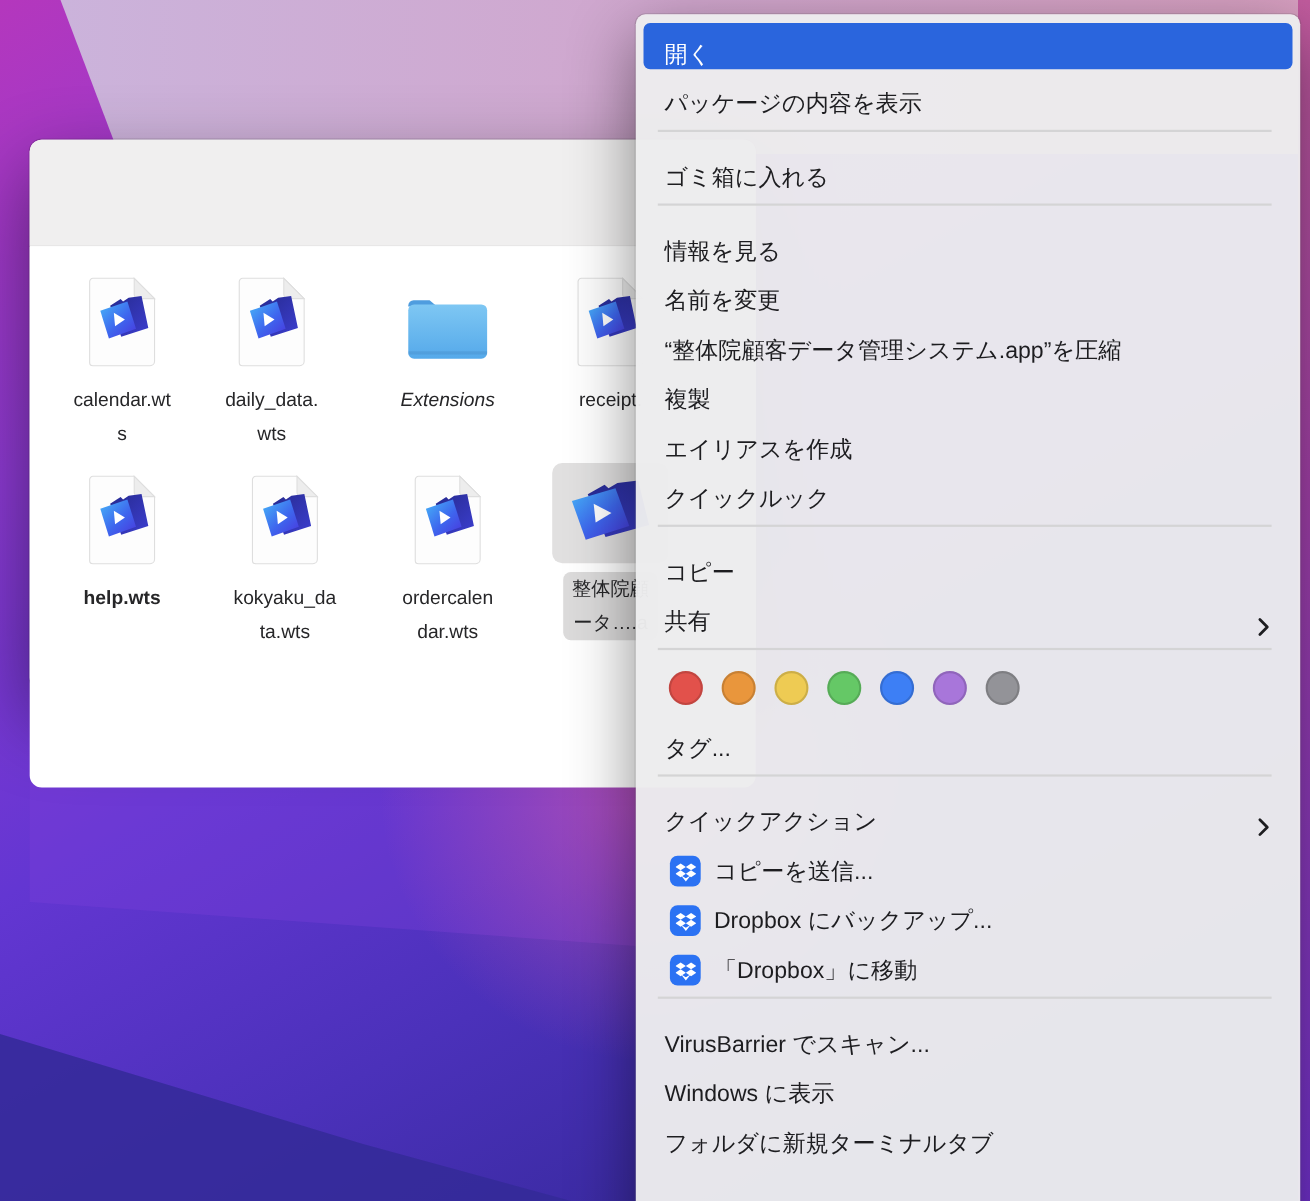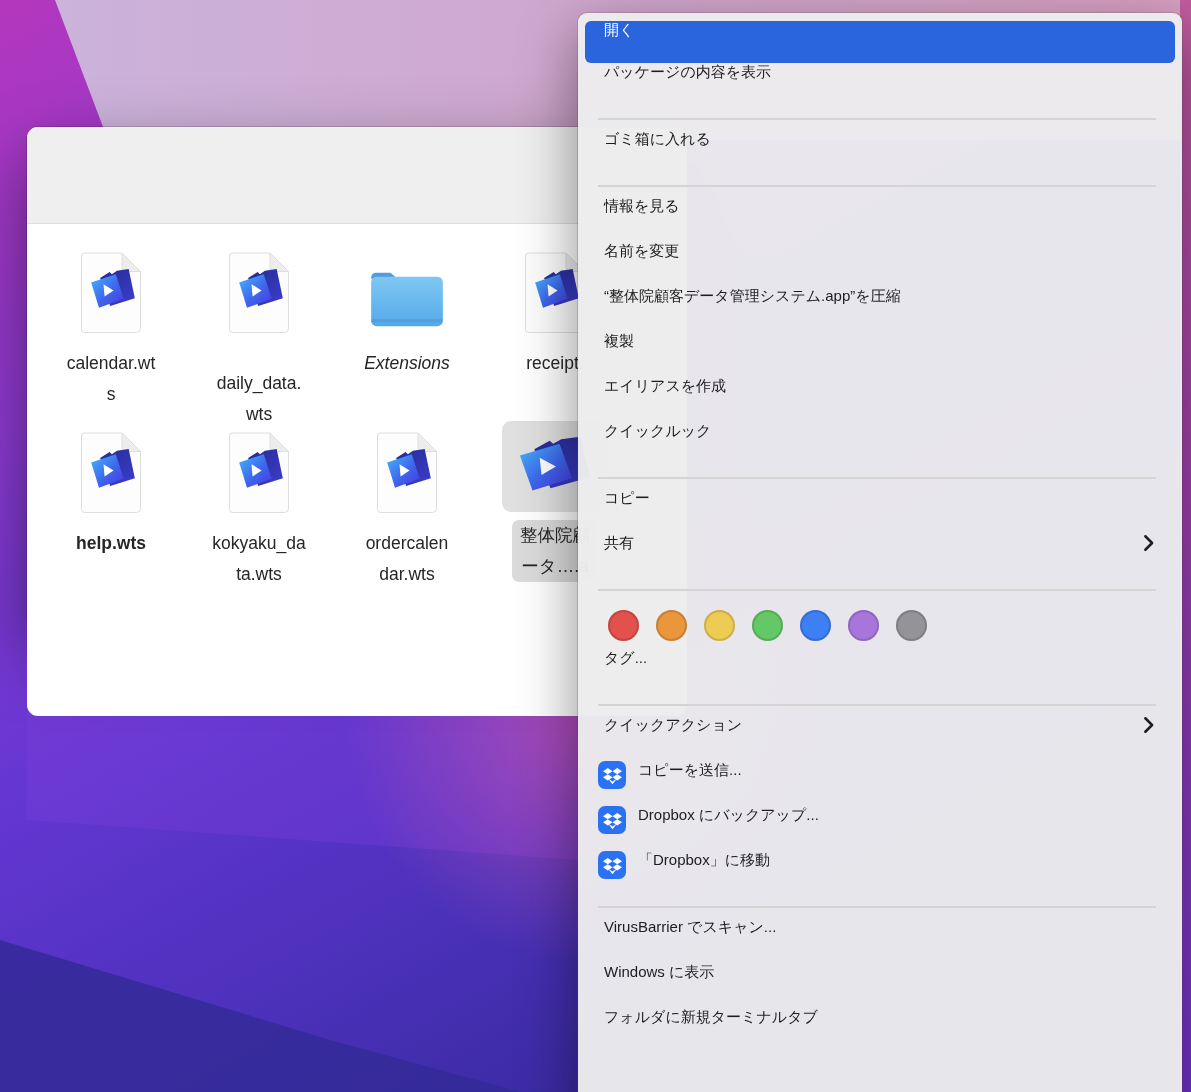--- a/index.html
+++ b/index.html
@@ -27,29 +27,29 @@
   .icon-area{height:83px;display:flex;align-items:flex-end;justify-content:center;}
   .file.folder .icon-area svg{margin-bottom:4px;}
   .file .label{margin-top:14px;font-size:17.5px;line-height:31px;color:#262628;text-align:center;white-space:nowrap;}
   .file.selected .icon-area{height:auto;}
   .file.selected .icon-wrap{background:#e1e0e0;border-radius:9px;padding:8px 8px 5px;margin-top:-10px;}
   .file.selected .label{background:#dcdbdb;border-radius:7px;padding:0 8px;margin-top:8px;}
   
   .menu{position:absolute;left:578px;top:13px;width:604px;height:1260px;z-index:10;
         background:rgba(236,236,237,.97);border-radius:9px;padding-top:8px;box-sizing:border-box;
         box-shadow:0 20px 60px rgba(0,0,0,.45),0 0 0 1px rgba(90,90,90,.22);}
-  .mi{height:45px;display:flex;align-items:flex-start;padding:0 28px 0 26px;
-      font-size:15px;color:#1d1d20;white-space:nowrap;}
+  .mi{height:45px;display:flex;align-items:flex-end;padding:0 28px 0 26px;
+      font-size:21px;color:#1d1d20;white-space:nowrap;}
   .mi.hl{height:42px;margin:0 7px;padding:0 21px 0 19px;border-radius:6px;color:#fff;}
   .mi .grow{flex:1;}
   .chev{display:flex;color:#1d1d20;margin-left:18px;}
   .db-icon{width:28px;height:28px;border-radius:7px;background:#2b72f3;
            display:inline-flex;align-items:center;justify-content:center;margin-right:12px;flex:0 0 auto;}
   .db-icon svg{display:block;}
-  .mi.has-icon{padding-left:20px;}
+  .mi.has-icon{padding-left:31px;}
   .sep{height:2px;background:#d4d4d5;margin:10px 26px 10px 20px;}
   .tags-row{height:48px;display:flex;align-items:center;gap:17px;padding-left:30px;}
   .tag-dot{width:31px;height:31px;border-radius:50%;box-shadow:inset 0 0 0 2px rgba(0,0,0,.14);}
 </style>
 </head>
 <body>
 
 <svg width="0" height="0" style="position:absolute" aria-hidden="true">
   <defs>
     <linearGradient id="g-fm" x1="0" y1="0" x2="1" y2="1">
@@ -154,21 +154,21 @@
             <svg width="62" height="83">
               <use href="#sym-doc"></use>
             </svg>
           </div>
         </div>
     <div class="label">
           <div>calendar.wt</div>
           <div>s</div>
         </div>
   </div>
-      <div class="file wts" style="left: 158px; top: 27px; gap: 20px;">
+      <div class="file wts" style="left: 146px; top: 27px;">
     <div class="icon-wrap">
           <div class="icon-area">
             <svg width="62" height="83">
               <use href="#sym-doc"></use>
             </svg>
           </div>
         </div>
     <div class="label">
           <div>daily_data.</div>
           <div>wts</div>

